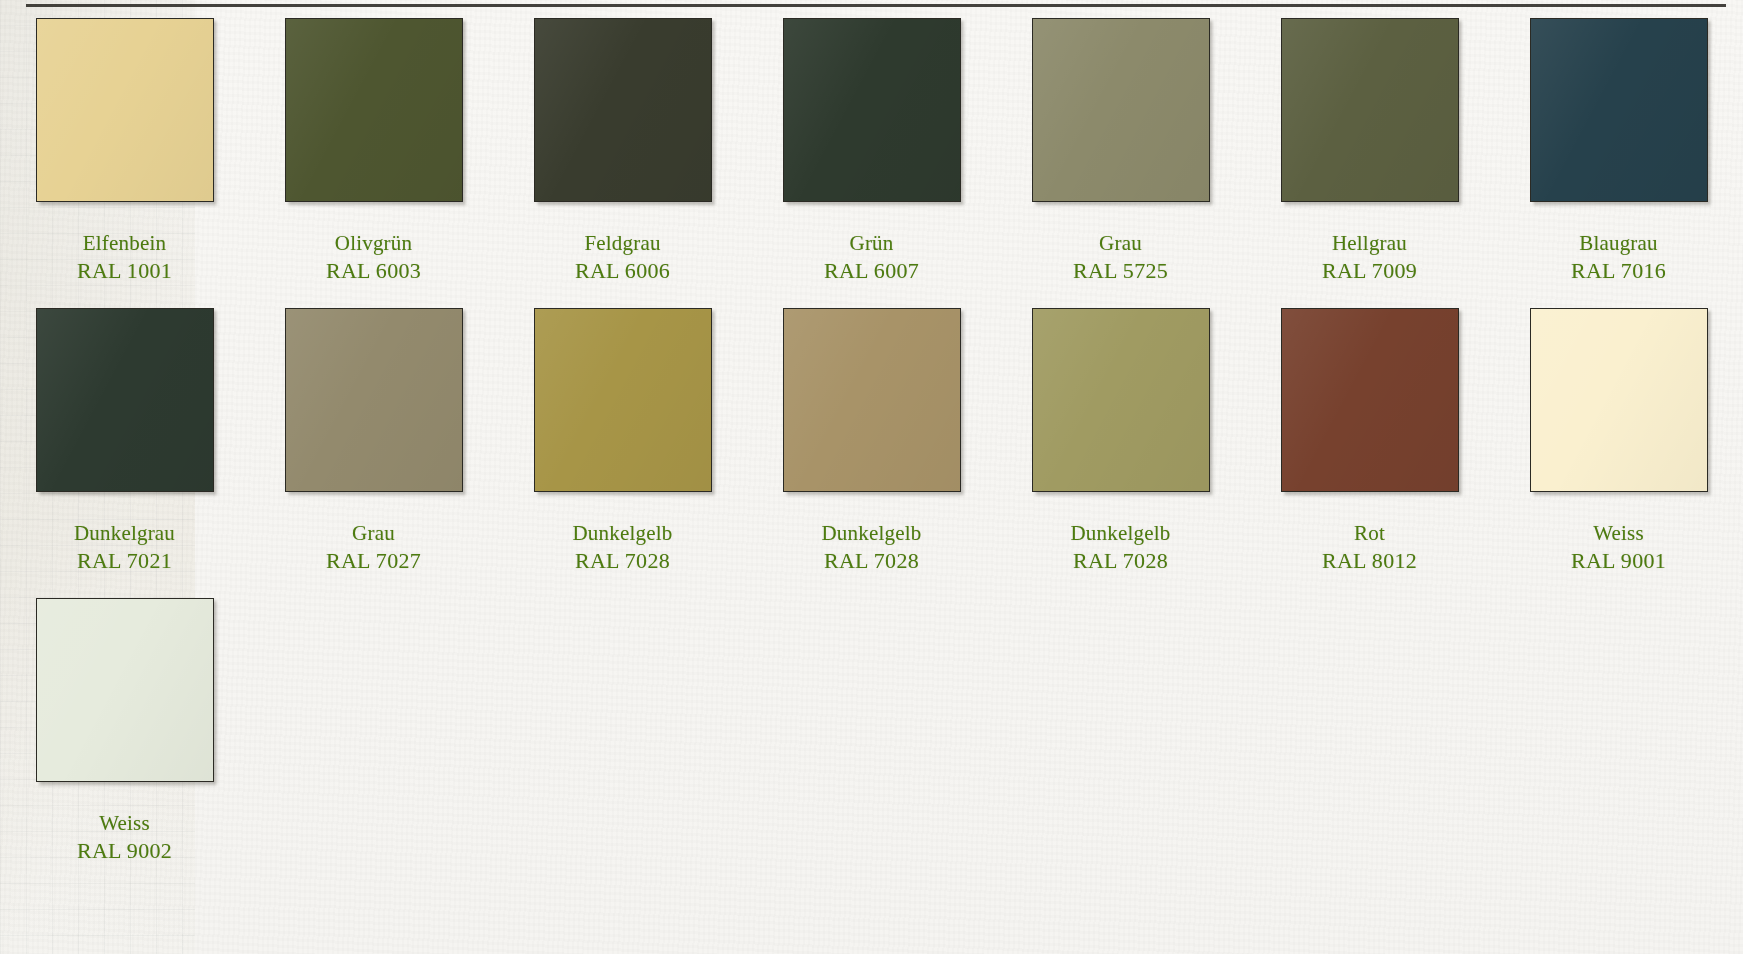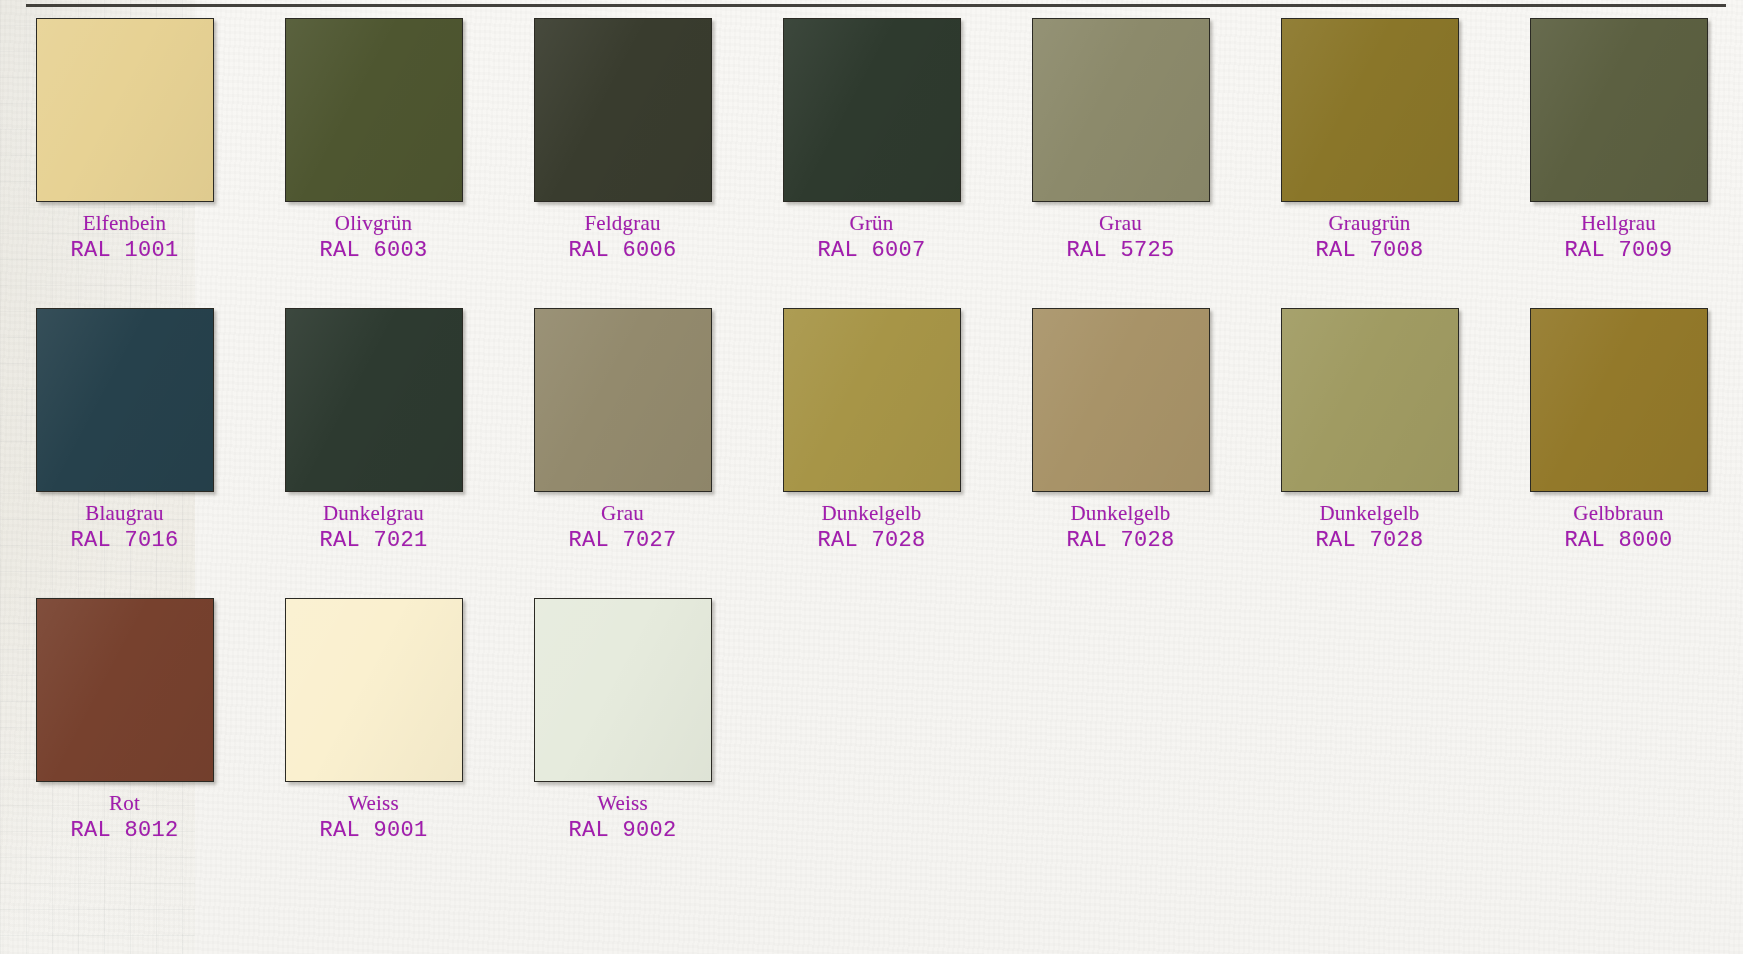--- a/index.html
+++ b/index.html
@@ -81,36 +81,35 @@
   }
   .swatch::after {
     content: "";
     position: absolute;
     inset: 0;
     background: linear-gradient(118deg, rgba(255,255,255,0.07) 0%, rgba(255,255,255,0) 42%, rgba(0,0,0,0.035) 100%);
     pointer-events: none;
   }
 
   .caption {
-    margin-top: 8px;
+    margin-top: 28px;
     text-align: center;
-    color: #a21caf;
+    color: #4d7c0f;
     line-height: 1.30;
     text-shadow: 0 0 1px rgba(120,115,105,0.35);
   }
   .cname {
     font-size: 21px;
     letter-spacing: .2px;
     white-space: nowrap;
   }
   .ccode {
     font-size: 22px;
     letter-spacing: .3px;
     white-space: nowrap;
-    font-family: Liberation Mono, monospace;
   }
 </style>
 </head>
 <body>
 
 <div id="page"></div>
 <div id="grid-mask"></div>
 <div id="top-rule"></div>
 <div id="paper-noise"></div>
 
@@ -144,27 +143,20 @@
       </div>
     </div>
     <div class="cell">
       <div class="swatch" style="background: rgb(140, 138, 107);"></div>
       <div class="caption">
         <div class="cname">Grau</div>
         <div class="ccode">RAL 5725</div>
       </div>
     </div>
     <div class="cell">
-      <div class="swatch" style="background: rgb(138, 118, 41);"></div>
-      <div class="caption">
-        <div class="cname">Graugrün</div>
-        <div class="ccode">RAL 7008</div>
-      </div>
-    </div>
-    <div class="cell">
       <div class="swatch" style="background: rgb(92, 96, 65);"></div>
       <div class="caption">
         <div class="cname">Hellgrau</div>
         <div class="ccode">RAL 7009</div>
       </div>
     </div>
     <div class="cell">
       <div class="swatch" style="background: rgb(38, 65, 76);"></div>
       <div class="caption">
         <div class="cname">Blaugrau</div>
@@ -200,27 +192,20 @@
       </div>
     </div>
     <div class="cell">
       <div class="swatch" style="background: rgb(160, 155, 98);"></div>
       <div class="caption">
         <div class="cname">Dunkelgelb</div>
         <div class="ccode">RAL 7028</div>
       </div>
     </div>
     <div class="cell">
-      <div class="swatch" style="background: rgb(147, 121, 42);"></div>
-      <div class="caption">
-        <div class="cname">Gelbbraun</div>
-        <div class="ccode">RAL 8000</div>
-      </div>
-    </div>
-    <div class="cell">
       <div class="swatch" style="background: rgb(119, 65, 46);"></div>
       <div class="caption">
         <div class="cname">Rot</div>
         <div class="ccode">RAL 8012</div>
       </div>
     </div>
     <div class="cell">
       <div class="swatch" style="background: rgb(250, 240, 207);"></div>
       <div class="caption">
         <div class="cname">Weiss</div>

